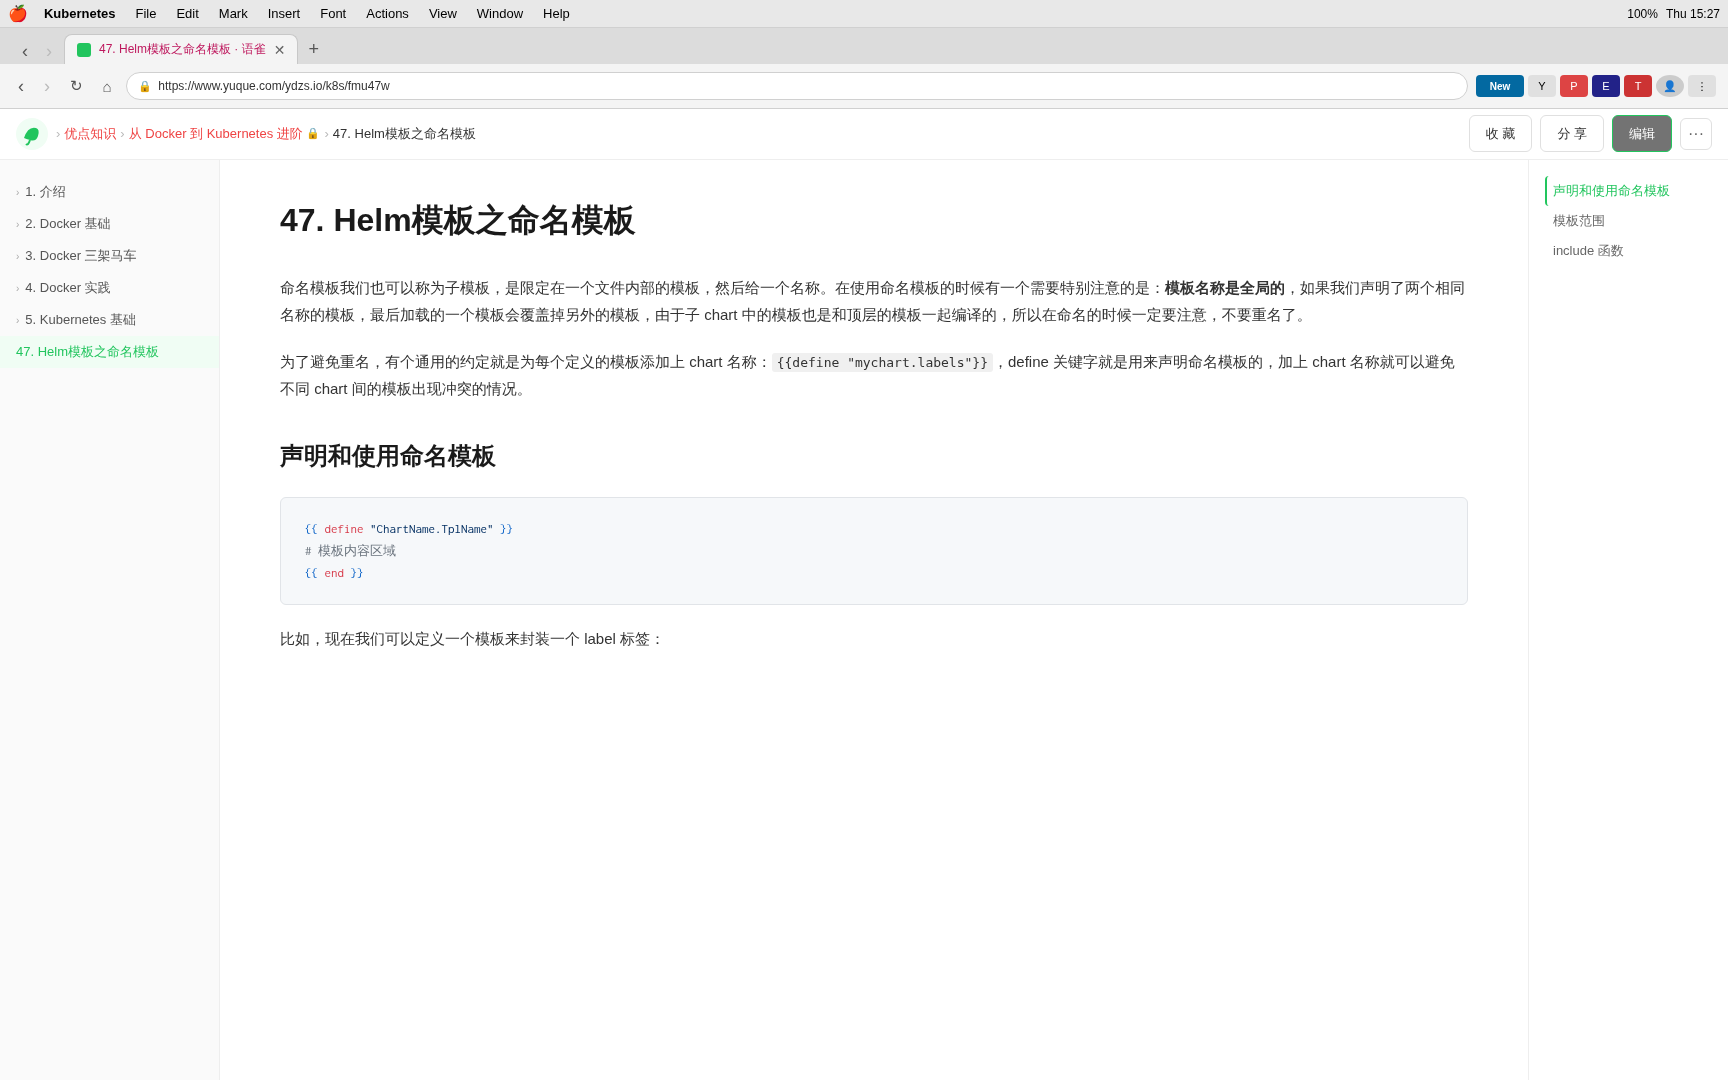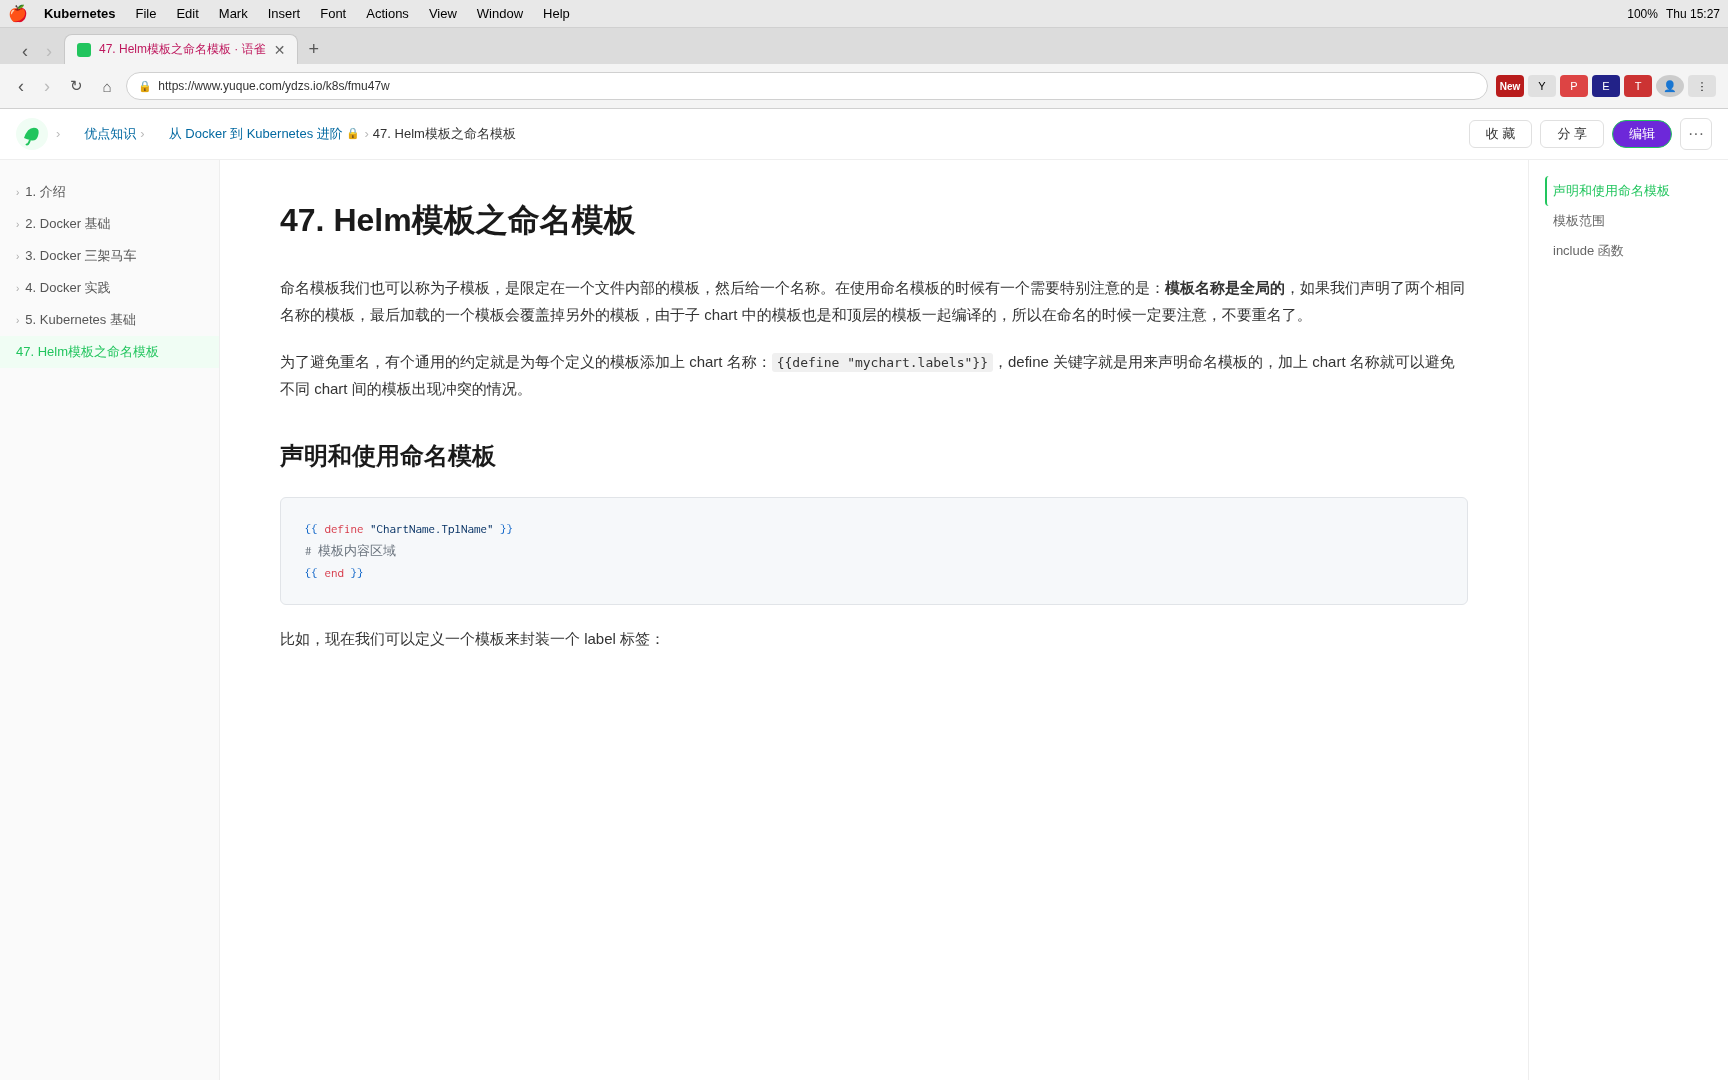--- a/index.html
+++ b/index.html
@@ -95,39 +95,38 @@
       border-bottom: 1px solid #eee;
       display: flex;
       align-items: center;
       padding: 0 16px;
       gap: 0;
     }
     .yuque-logo { width: 32px; height: 32px; margin-right: 8px; }
     .yuque-logo svg { width: 32px; height: 32px; }
     .breadcrumb { display: flex; align-items: center; gap: 4px; font-size: 13px; color: #666; flex: 1; }
     .breadcrumb-sep { color: #bbb; }
-    .breadcrumb-item { color: #0369a1; cursor: pointer; margin-left: 20px; }
+    .breadcrumb-item { color: #ef4444; cursor: pointer; }
     .breadcrumb-current { color: #333; font-weight: 500; }
     .lock-icon { color: #999; font-size: 11px; }
     .page-actions { display: flex; gap: 8px; align-items: center; }
     .action-btn {
-      height: 28px;
+      height: 37px;
       padding: 0 16px;
       border: 1px solid #e0e0e0;
       border-radius: 6px;
       background: white;
       font-size: 13px;
       cursor: pointer;
       color: #333;
     }
     .action-btn-primary {
-      background: #6d28d9;
+      background: #737373;
       color: white;
       border-color: #22c55e;
-      border-radius: 15px;
     }
     .action-more { width: 32px; height: 32px; border: 1px solid #e0e0e0; border-radius: 6px; background: white; display: flex; align-items: center; justify-content: center; cursor: pointer; font-size: 16px; color: #666; }
 
     
     .content-area {
       display: flex;
       height: calc(100% - 52px);
       overflow: hidden;
     }
 
@@ -264,21 +263,21 @@
   <div class="toolbar">
     <button class="nav-btn" style="font-size:18px;">‹</button>
     <button class="nav-btn" style="font-size:18px; color:#bbb;">›</button>
     <button class="nav-btn" style="font-size:15px;">↻</button>
     <button class="nav-btn" style="font-size:15px;">⌂</button>
     <div class="address-bar">
       <span class="lock">🔒</span>
       <span>https://www.yuque.com/ydzs.io/k8s/fmu47w</span>
     </div>
     <div class="toolbar-right">
-      <div class="toolbar-icon" style="background: #b91c1c; color:white; font-size:10px; font-weight:600; width:28px;">New</div>
+      <div class="toolbar-icon" style="background: #0369a1; color:white; font-size:10px; font-weight:600; width:48px;">New</div>
       <div class="toolbar-icon">Y</div>
       <div class="toolbar-icon" style="background:#d44; color:white;">P</div>
       <div class="toolbar-icon" style="background:#228; color:white;">E</div>
       <div class="toolbar-icon" style="background:#c33; color:white;">T</div>
       <div class="toolbar-icon" style="border-radius:50%; background:#ccc;">👤</div>
       <div class="toolbar-icon">⋮</div>
     </div>
   </div>
 </div>
 

